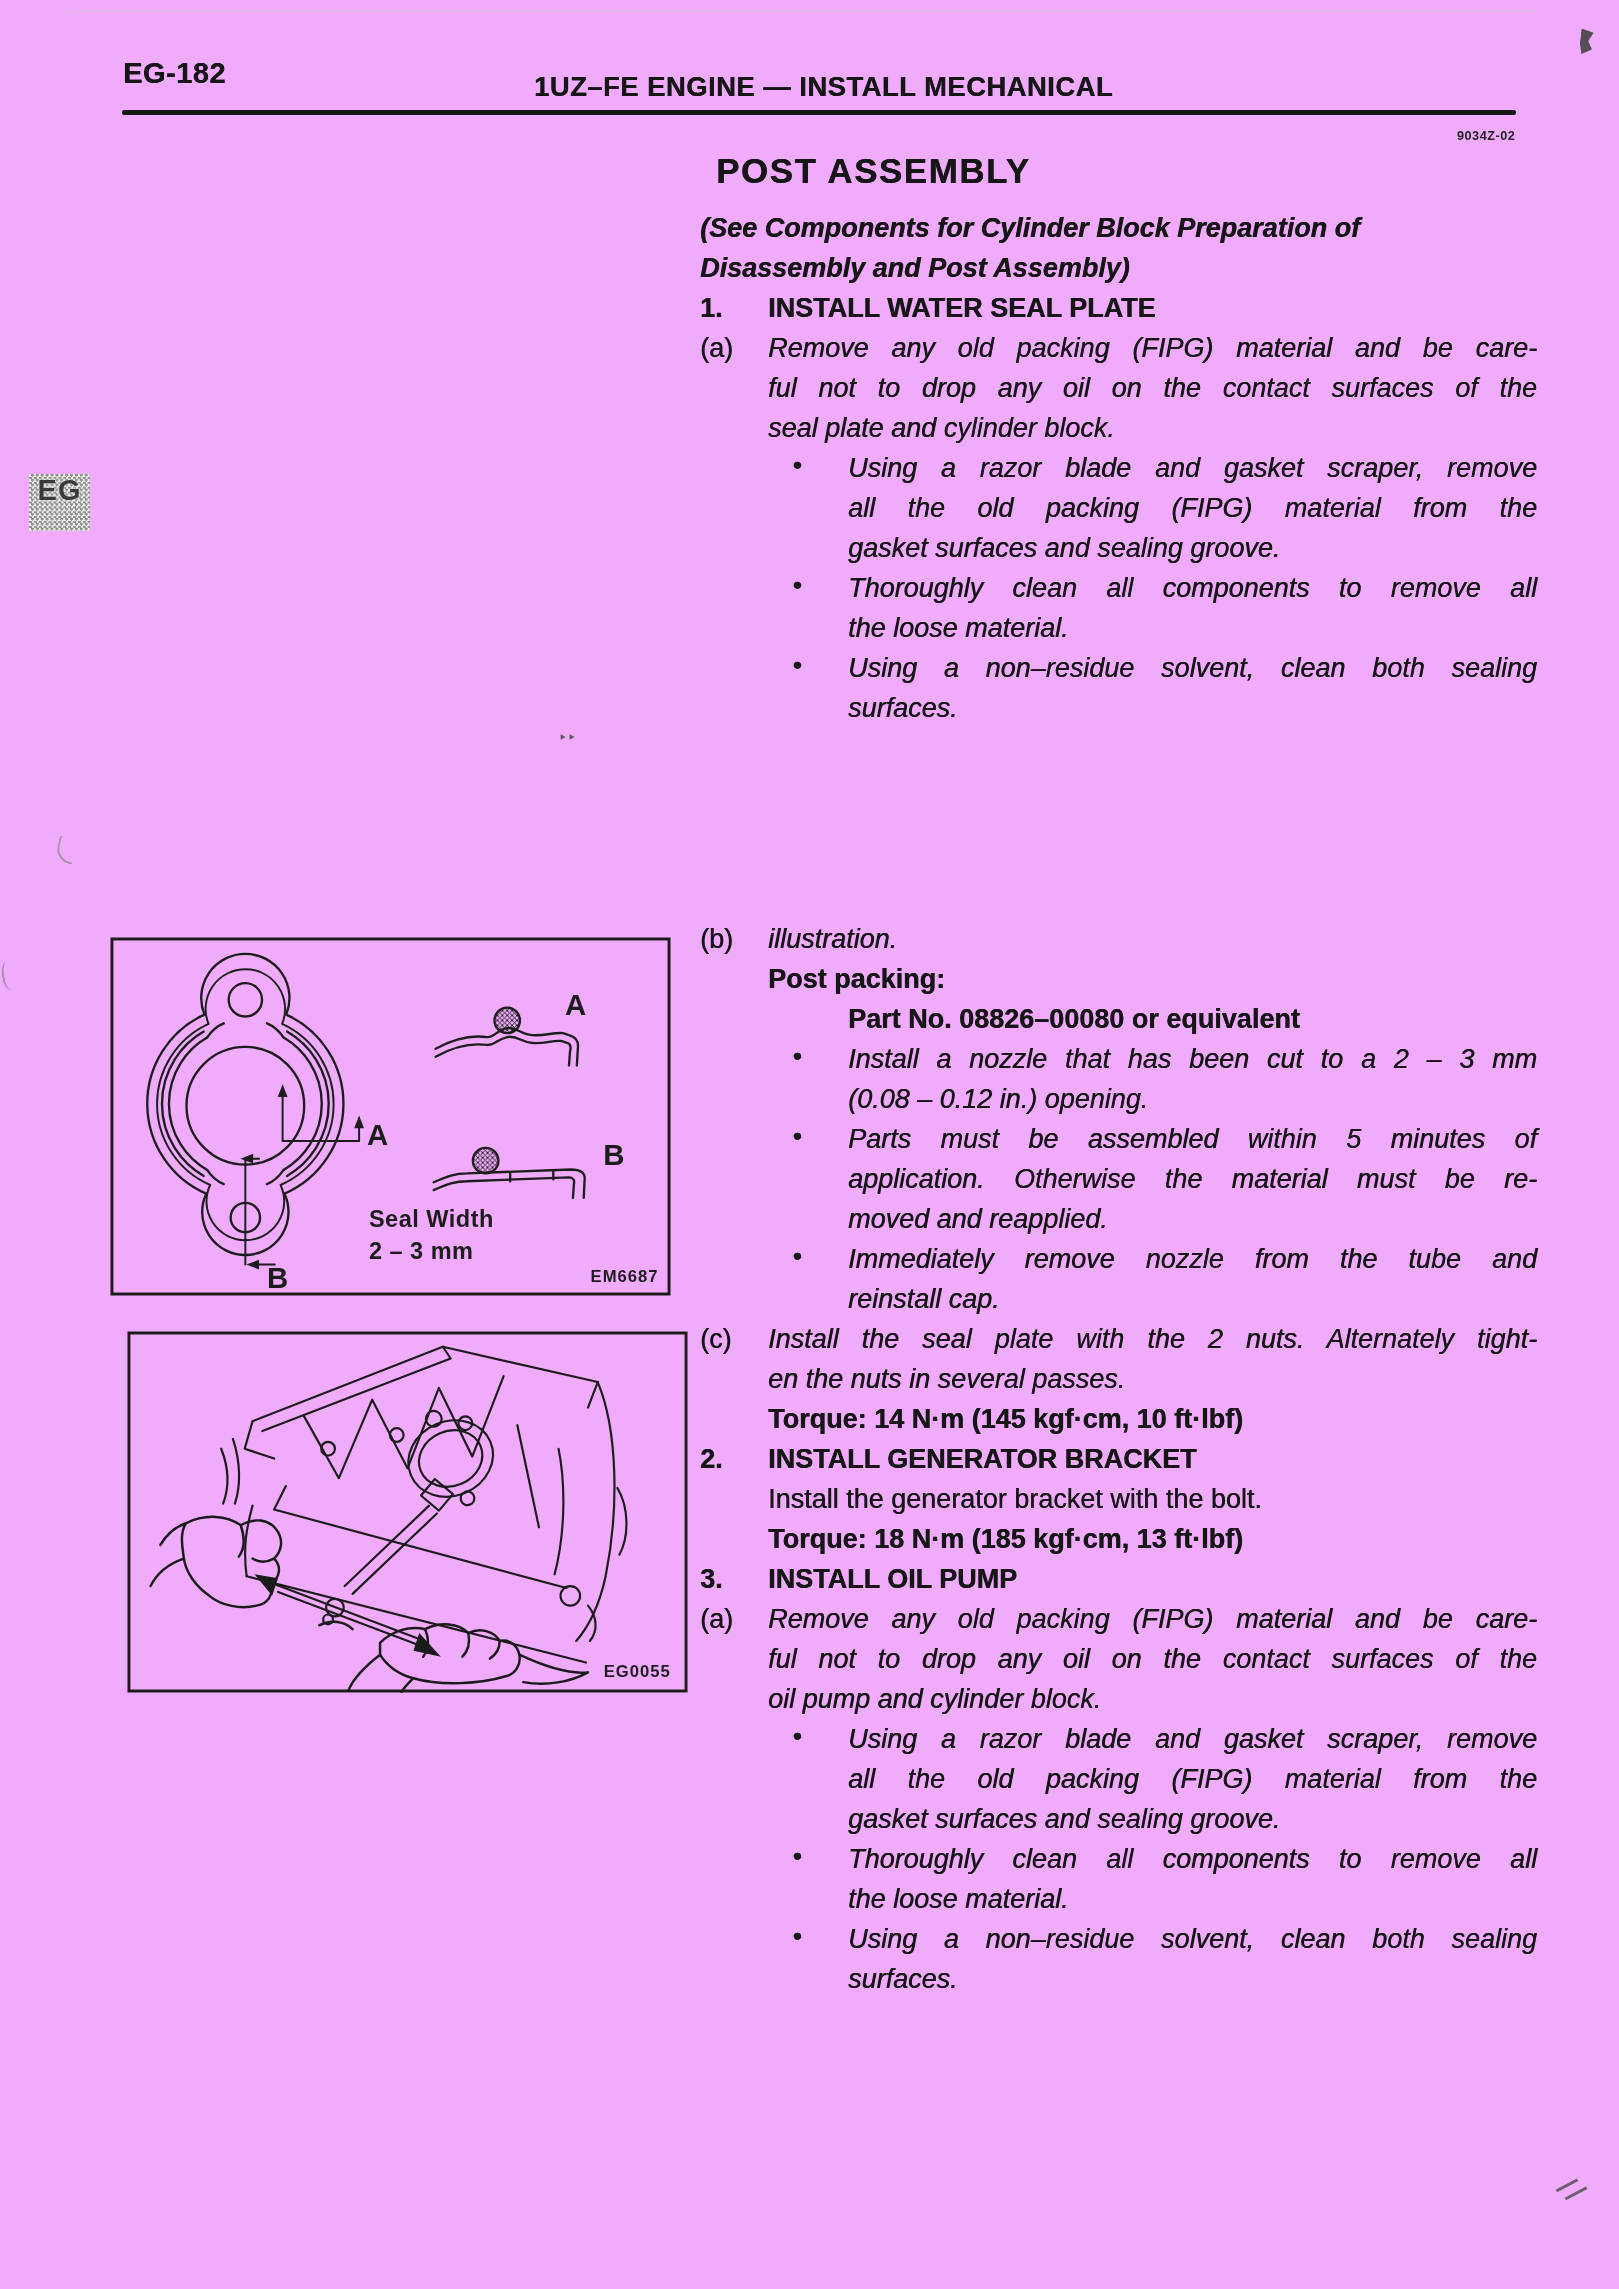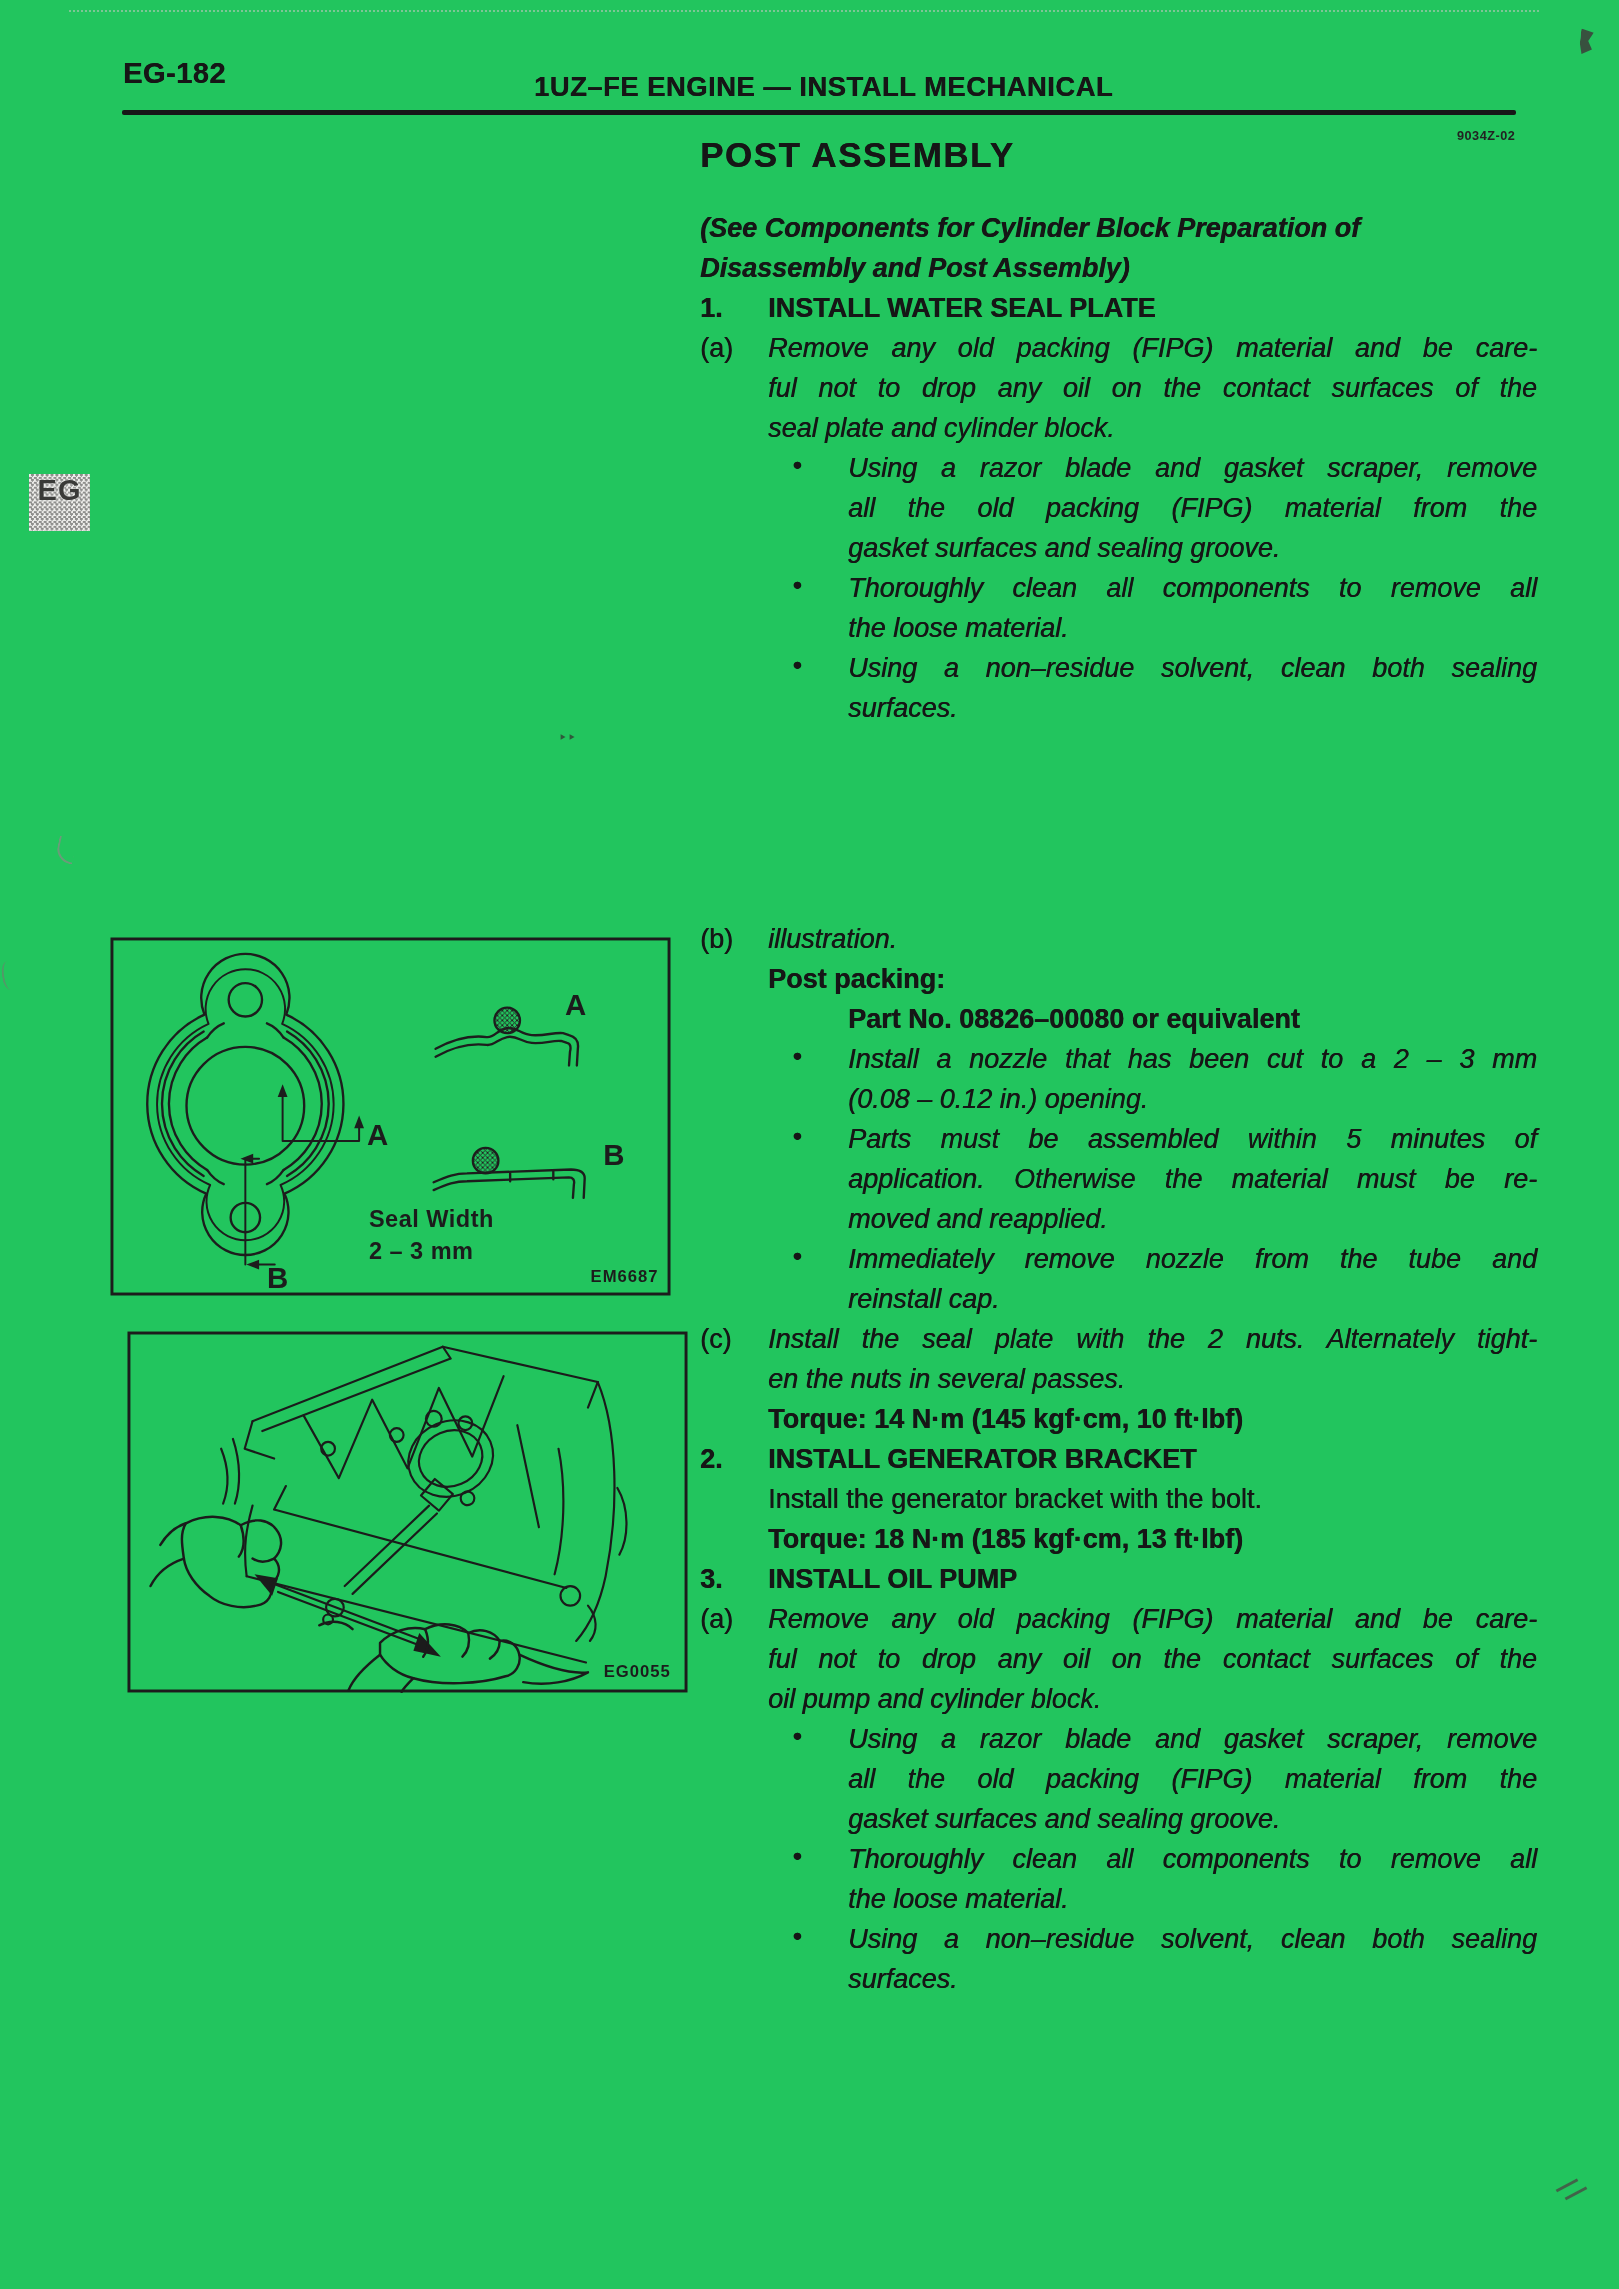--- a/index.html
+++ b/index.html
@@ -1,27 +1,27 @@
 <!DOCTYPE html>
 <html><head>
 <meta charset="utf-8">
 <style>
   html,body{margin:0;padding:0;background:#e8e8e4;}
-  .page{position:relative;width:1619px;height:2290px;background:#22c55e;overflow:hidden;
+  .page{position:relative;width:1619px;height:2290px;background:#f0abfc;overflow:hidden;
         font-family:"Liberation Sans", sans-serif;color:#161616;}
   .ink{text-shadow:0.4px 0 0 currentColor;}
   .b{font-weight:bold;}
 
   
   .page-num{position:absolute;left:123px;top:57px;font-size:29px;font-weight:bold;letter-spacing:0.5px;}
   .hdr-title{position:absolute;left:412px;top:71px;width:823px;text-align:center;
              font-size:27.4px;font-weight:bold;letter-spacing:0.5px;}
   .hdr-rule{position:absolute;left:122px;top:110px;width:1394px;height:4.9px;background:#171717;border-radius:2px;}
   .doc-code{position:absolute;left:1457px;top:129px;font-size:12.7px;font-weight:bold;color:#222;letter-spacing:0.5px;}
-  .heading{position:absolute;left:700px;top:135px;margin:0;font-size:35px;font-weight:bold;letter-spacing:1.5px;}
+  .heading{position:absolute;left:700px;top:135px;margin:16px;font-size:35px;font-weight:bold;letter-spacing:1.5px;}
 
   
   .eg-tab{position:absolute;left:29px;top:474px;width:61px;height:57px;
           background:repeating-conic-gradient(#8e8e8c 0% 25%, #efefec 0% 50%);background-size:4.9px 4.9px;
           display:flex;justify-content:center;}
   .eg-tab span{font-size:29px;font-weight:bold;color:#3a3a38;letter-spacing:1px;text-shadow:0 0 2.9px #eceeec;}
 
   
   .column{position:absolute;left:700px;top:208px;width:837px;font-size:27px;line-height:40px;}
   .jl{text-align:justify;text-align-last:justify;font-style:italic;}

